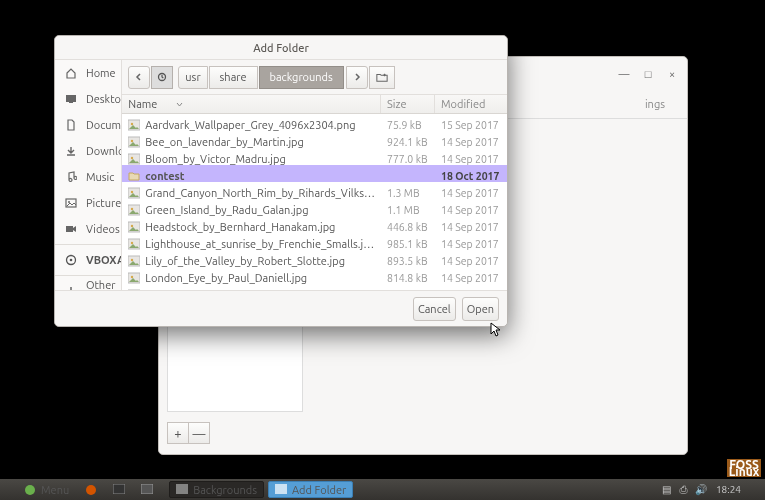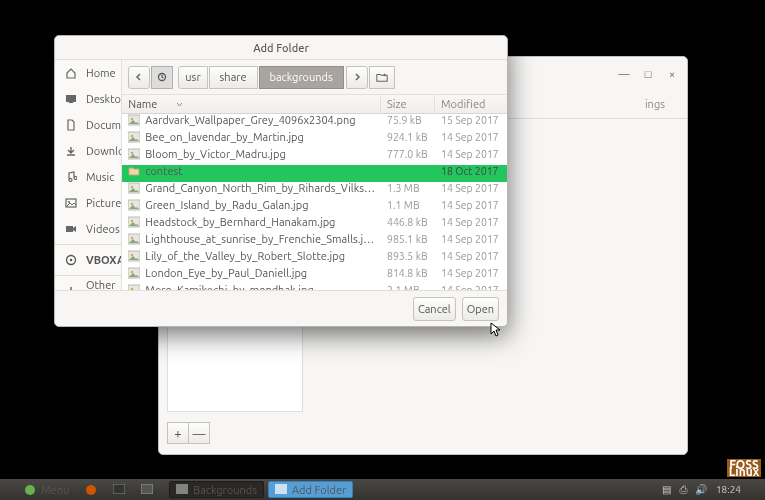--- a/index.html
+++ b/index.html
@@ -30,22 +30,22 @@
 .crumb{height:23px;border:1px solid #c7c2be;background:linear-gradient(#fdfdfc,#ecebe9);padding:0 10px;line-height:21px;color:#555;margin-left:-1px}
 .crumb.first{border-radius:3px 0 0 3px;margin-left:3px;padding:0 6px}
 .crumb.sel{background:#a9a49f;color:#fff;border-color:#938e89}
 .newf{margin-left:auto;width:26px}
 .filehdr{height:20px;display:flex;background:linear-gradient(#f8f7f6,#efeeec);border-top:1px solid #e2dfdc;border-bottom:1px solid #d9d6d2}
 .fh{padding:0 6px;line-height:19px;color:#888;border-right:1px solid #e2dfdc;display:flex;align-items:center;gap:19px}
 .fh-name{flex:1}
 .fh-size{width:54px}
 .fh-mod{width:72px;border-right:none}
 .filelist{flex:1;overflow:hidden;background:#fff}
-.frow{height:17px;display:flex;align-items:flex-start;color:#999}
-.frow.sel{background:#22c55e;color:#444;font-weight:400}
+.frow{height:17px;display:flex;align-items:flex-end;color:#999}
+.frow.sel{background:#c4b5fd;color:#444;font-weight:700}
 .frow.sel .fc{color:#444}
 .fc{padding:0 6px;white-space:nowrap;overflow:hidden;text-overflow:ellipsis;color:#999;font-size:10.5px}
 .fc-name{flex:1;display:flex;align-items:center;gap:5px}
 .fico{width:12px;height:12px;flex-shrink:0;display:inline-flex}
 .fc-size{width:54px}
 .fc-mod{width:72px}
 .dlg-ftr{height:36px;border-top:1px solid #e2dfdc;background:#f7f6f5;display:flex;justify-content:flex-end;align-items:center;padding:0 8px;gap:6px;border-radius:0 0 5px 5px}
 .btn{height:24px;padding:0 4px;border:1px solid #c7c2be;background:linear-gradient(#fdfdfc,#ecebe9);border-radius:3px;line-height:22px;color:#555}
 .btn.pri{position:relative}
 .cursor{position:absolute;left:490px;top:322px;width:12px;height:16px;z-index:50}

